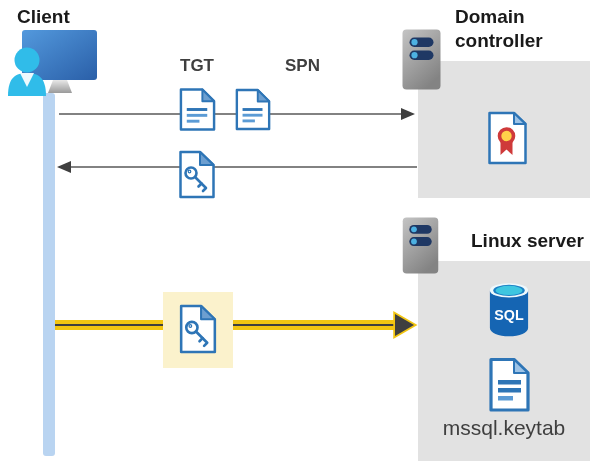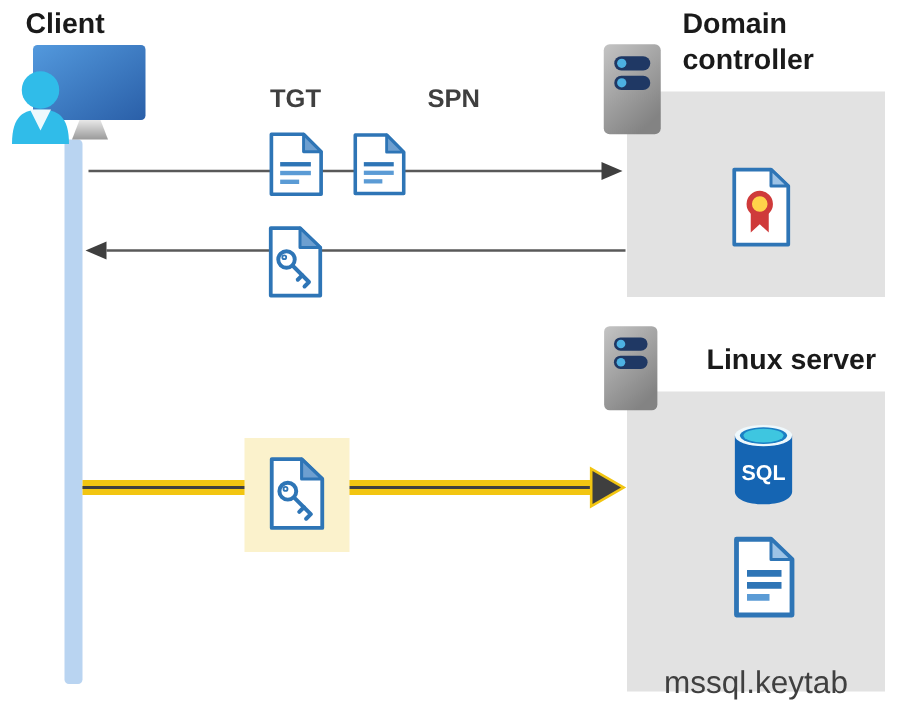--- a/index.html
+++ b/index.html
@@ -33,21 +33,21 @@
   }
   .arrows{left:0;top:0;z-index:3;pointer-events:none;}
   .highlight{
     left:163px;top:292px;width:70px;height:76px;
     background:var(--highlight-yellow);z-index:4;
   }
   .icon{z-index:5;}
   .txt{z-index:6;}
   .keytab-label{
     left:418px;top:416px;width:172px;text-align:center;
-    font-size:21px;color:var(--text-gray);margin-top:28px;
+    font-size:21px;color:var(--text-gray);
   }
   .dc-label{left:455px;top:5px;width:125px;}
   .linux-label{left:455px;top:229px;width:135px;margin-left:16px;}
   .client-label{left:17px;top:5px;}
   .tgt-label{left:172px;top:56px;width:50px;text-align:center;}
   .spn-label{left:230px;top:56px;width:46px;text-align:right;margin-left:44px;}
   
   .doc-body{fill:#ffffff;stroke:var(--accent-blue);stroke-width:2.5;stroke-linejoin:round;}
   .doc-fold{fill:#6d9fd0;stroke:var(--accent-blue);stroke-width:2;stroke-linejoin:round;}
   .doc-fold-light{fill:#9dc3e6;stroke:var(--accent-blue);stroke-width:2;stroke-linejoin:round;}

